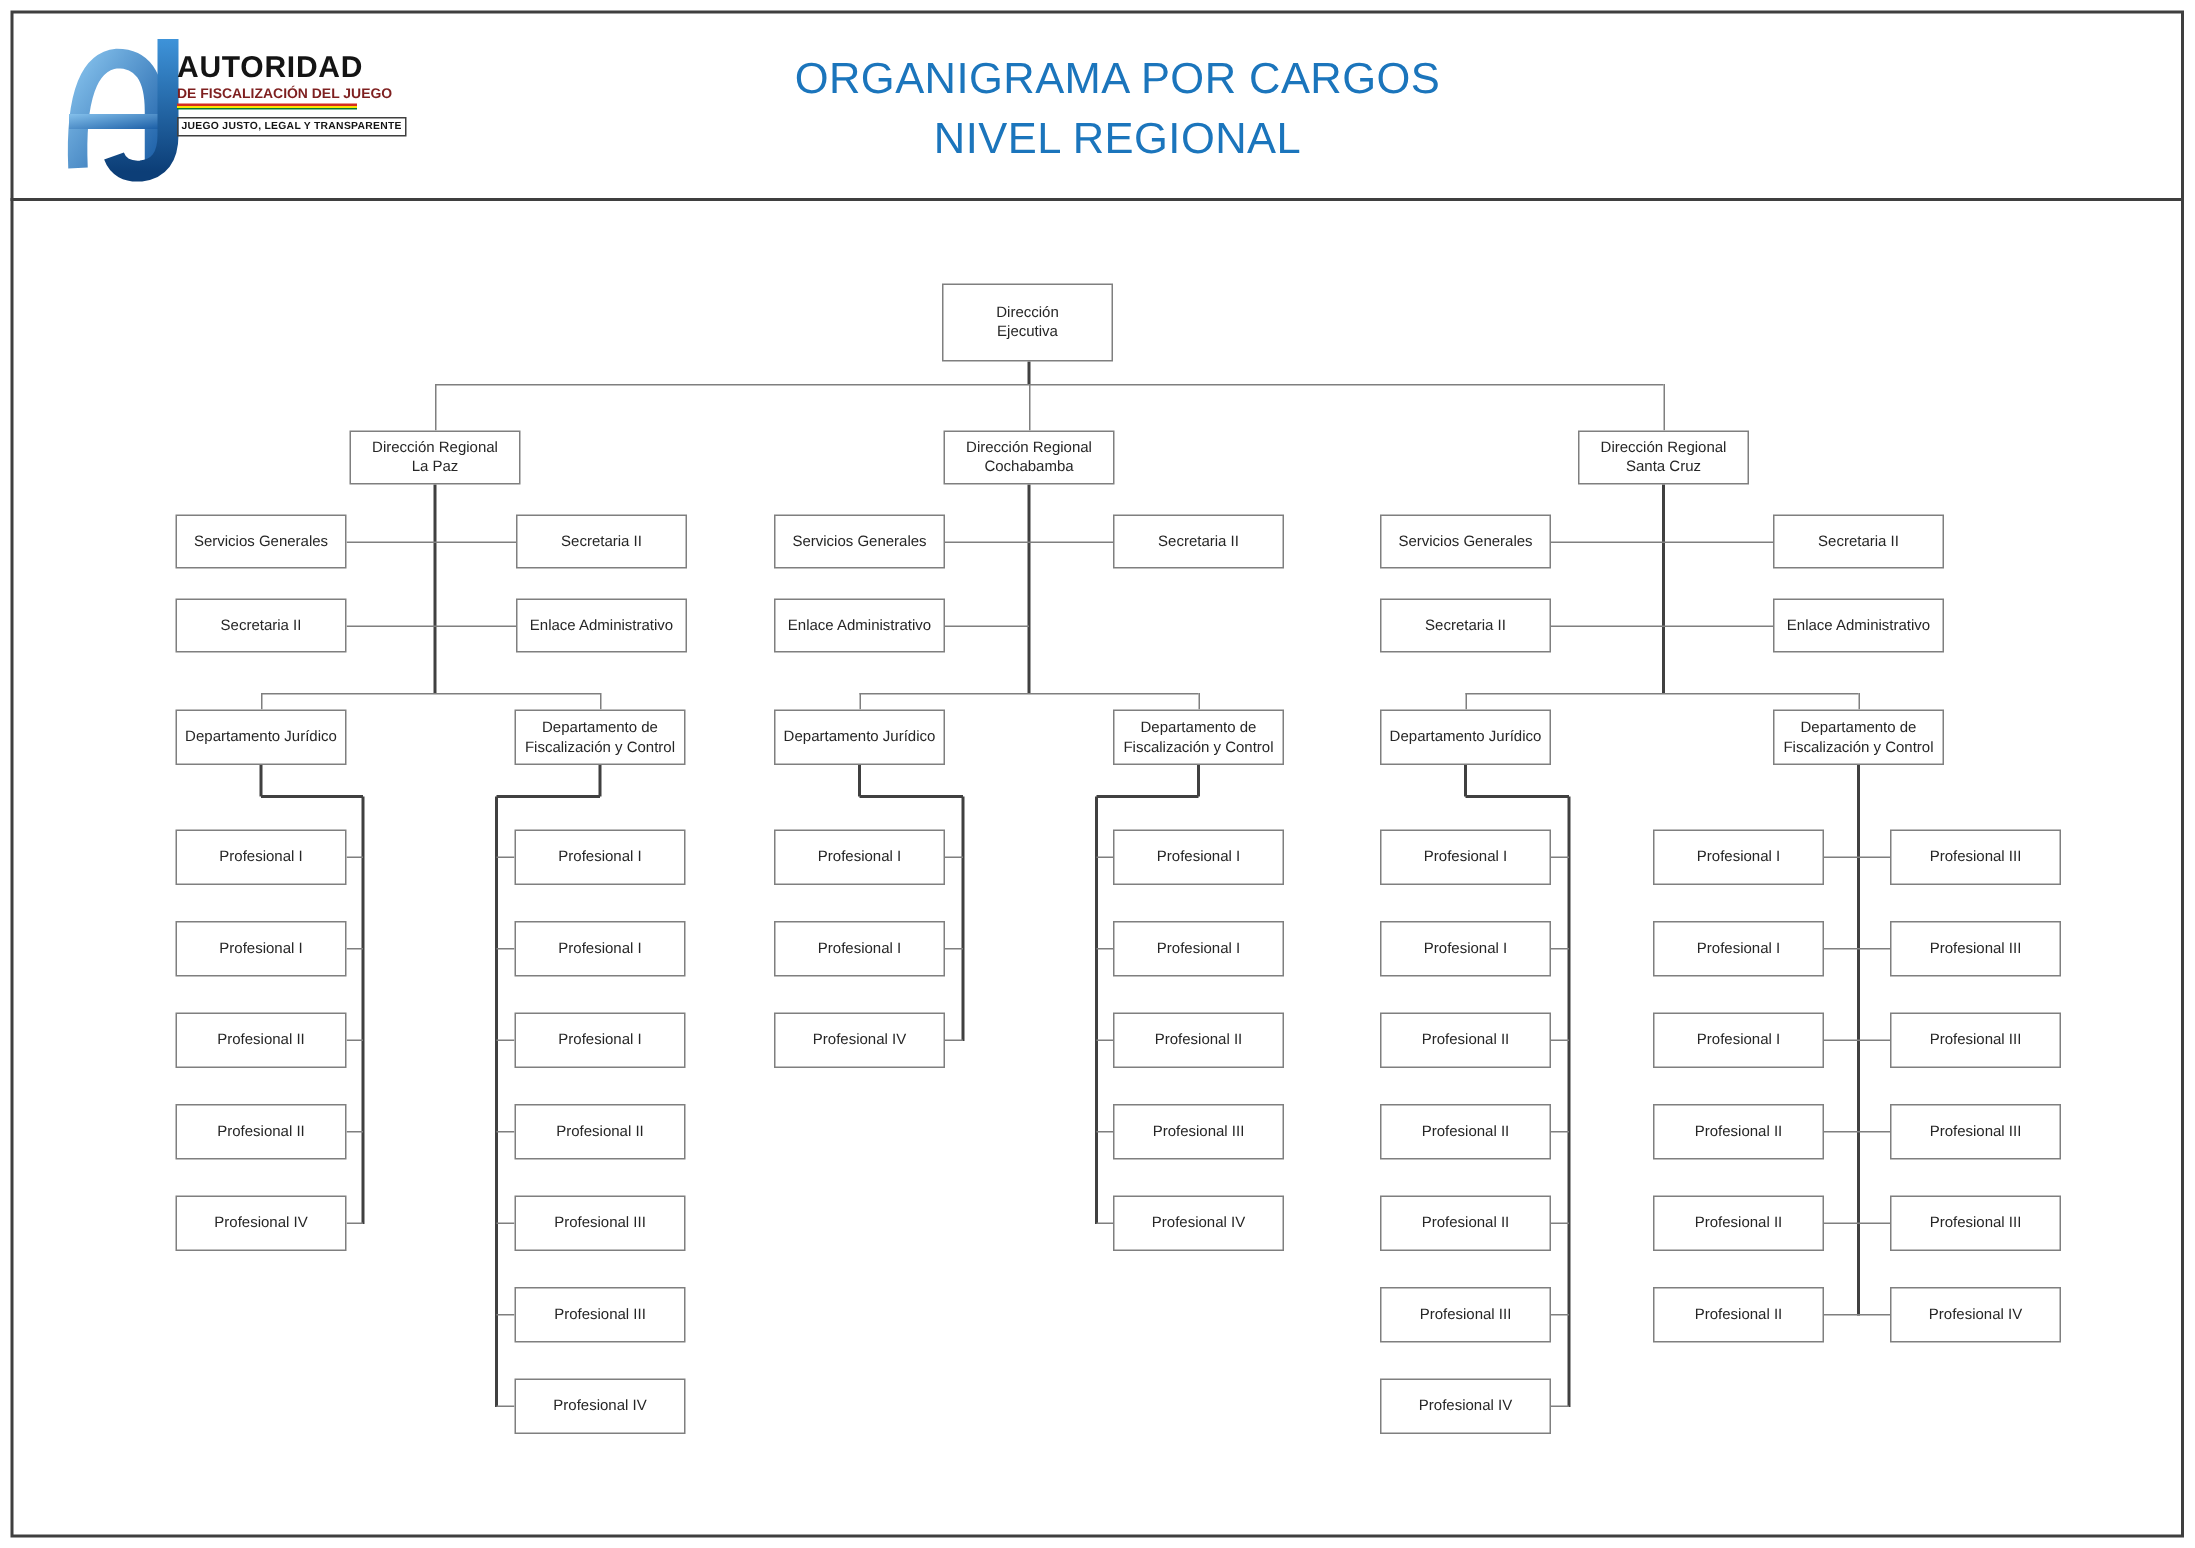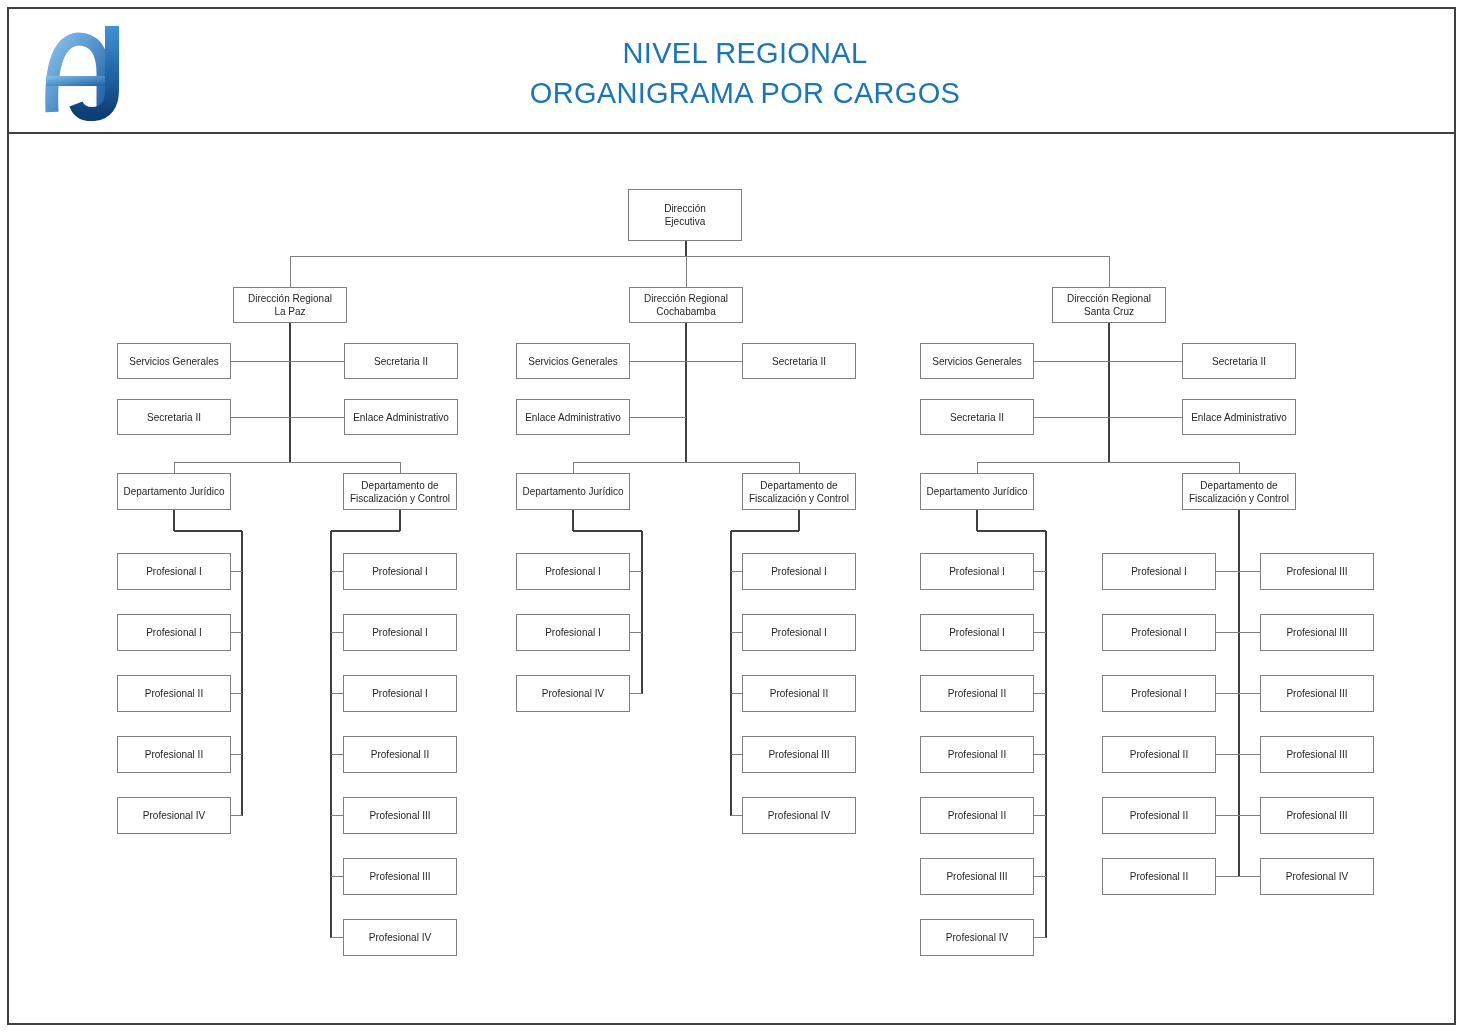--- a/index.html
+++ b/index.html
@@ -42,25 +42,31 @@
       </linearGradient>
       <linearGradient id="gj" x1="0" y1="0" x2="0" y2="1">
         <stop offset="0" stop-color="#3E93D9"></stop>
           <stop offset="1" stop-color="#0C3E77"></stop>
       </linearGradient>
     </defs>
     <path d="M12 90 Q9 20 38 17 Q63 17 63 52 L63 90" fill="none" stroke="url(#ga)" stroke-width="13"></path>
     <rect x="6" y="54" width="60" height="10" fill="url(#ga)"></rect>
     <path d="M72 4 L72 68 Q72 90 54 92 Q40 93 36 82" fill="none" stroke="url(#gj)" stroke-width="14"></path>
   </svg>
+  <div class="logo-text">
+    <div class="logo-name">AUTORIDAD</div>
+    <div class="logo-sub" style="color: rgb(126, 31, 31);">DE FISCALIZACIÓN DEL JUEGO</div>
+    <div class="logo-stripe" style="background: linear-gradient(rgb(213, 43, 30) 0px, rgb(213, 43, 30) 34%, rgb(249, 227, 0) 34%, rgb(249, 227, 0) 67%, rgb(0, 121, 52) 67%, rgb(0, 121, 52) 100%);"></div>
+    <div class="logo-tagline">JUEGO JUSTO, LEGAL Y TRANSPARENTE</div>
+  </div>
 </div>
 
 <div class="title" style="color: rgb(27, 117, 188);">
+  <div>ORGANIGRAMA POR CARGOS</div>
   <div>NIVEL REGIONAL</div>
-  <div>ORGANIGRAMA POR CARGOS</div>
 </div>
 
 <div id="canvas">
     <div class="ln" style="left: 685px; top: 93px; width: 2px; height: 29px; background: rgb(64, 64, 64);"></div>
     <div class="ln" style="left: 290px; top: 121.5px; width: 819px; height: 1px; background: rgb(127, 127, 127);"></div>
     <div class="ln" style="left: 289.5px; top: 122px; width: 1px; height: 31px; background: rgb(127, 127, 127);"></div>
     <div class="ln" style="left: 289px; top: 188px; width: 2px; height: 140px; background: rgb(64, 64, 64);"></div>
     <div class="ln" style="left: 231px; top: 226.5px; width: 113px; height: 1px; background: rgb(127, 127, 127);"></div>
     <div class="ln" style="left: 231px; top: 282.5px; width: 113px; height: 1px; background: rgb(127, 127, 127);"></div>
     <div class="ln" style="left: 174px; top: 327.5px; width: 226px; height: 1px; background: rgb(127, 127, 127);"></div>

